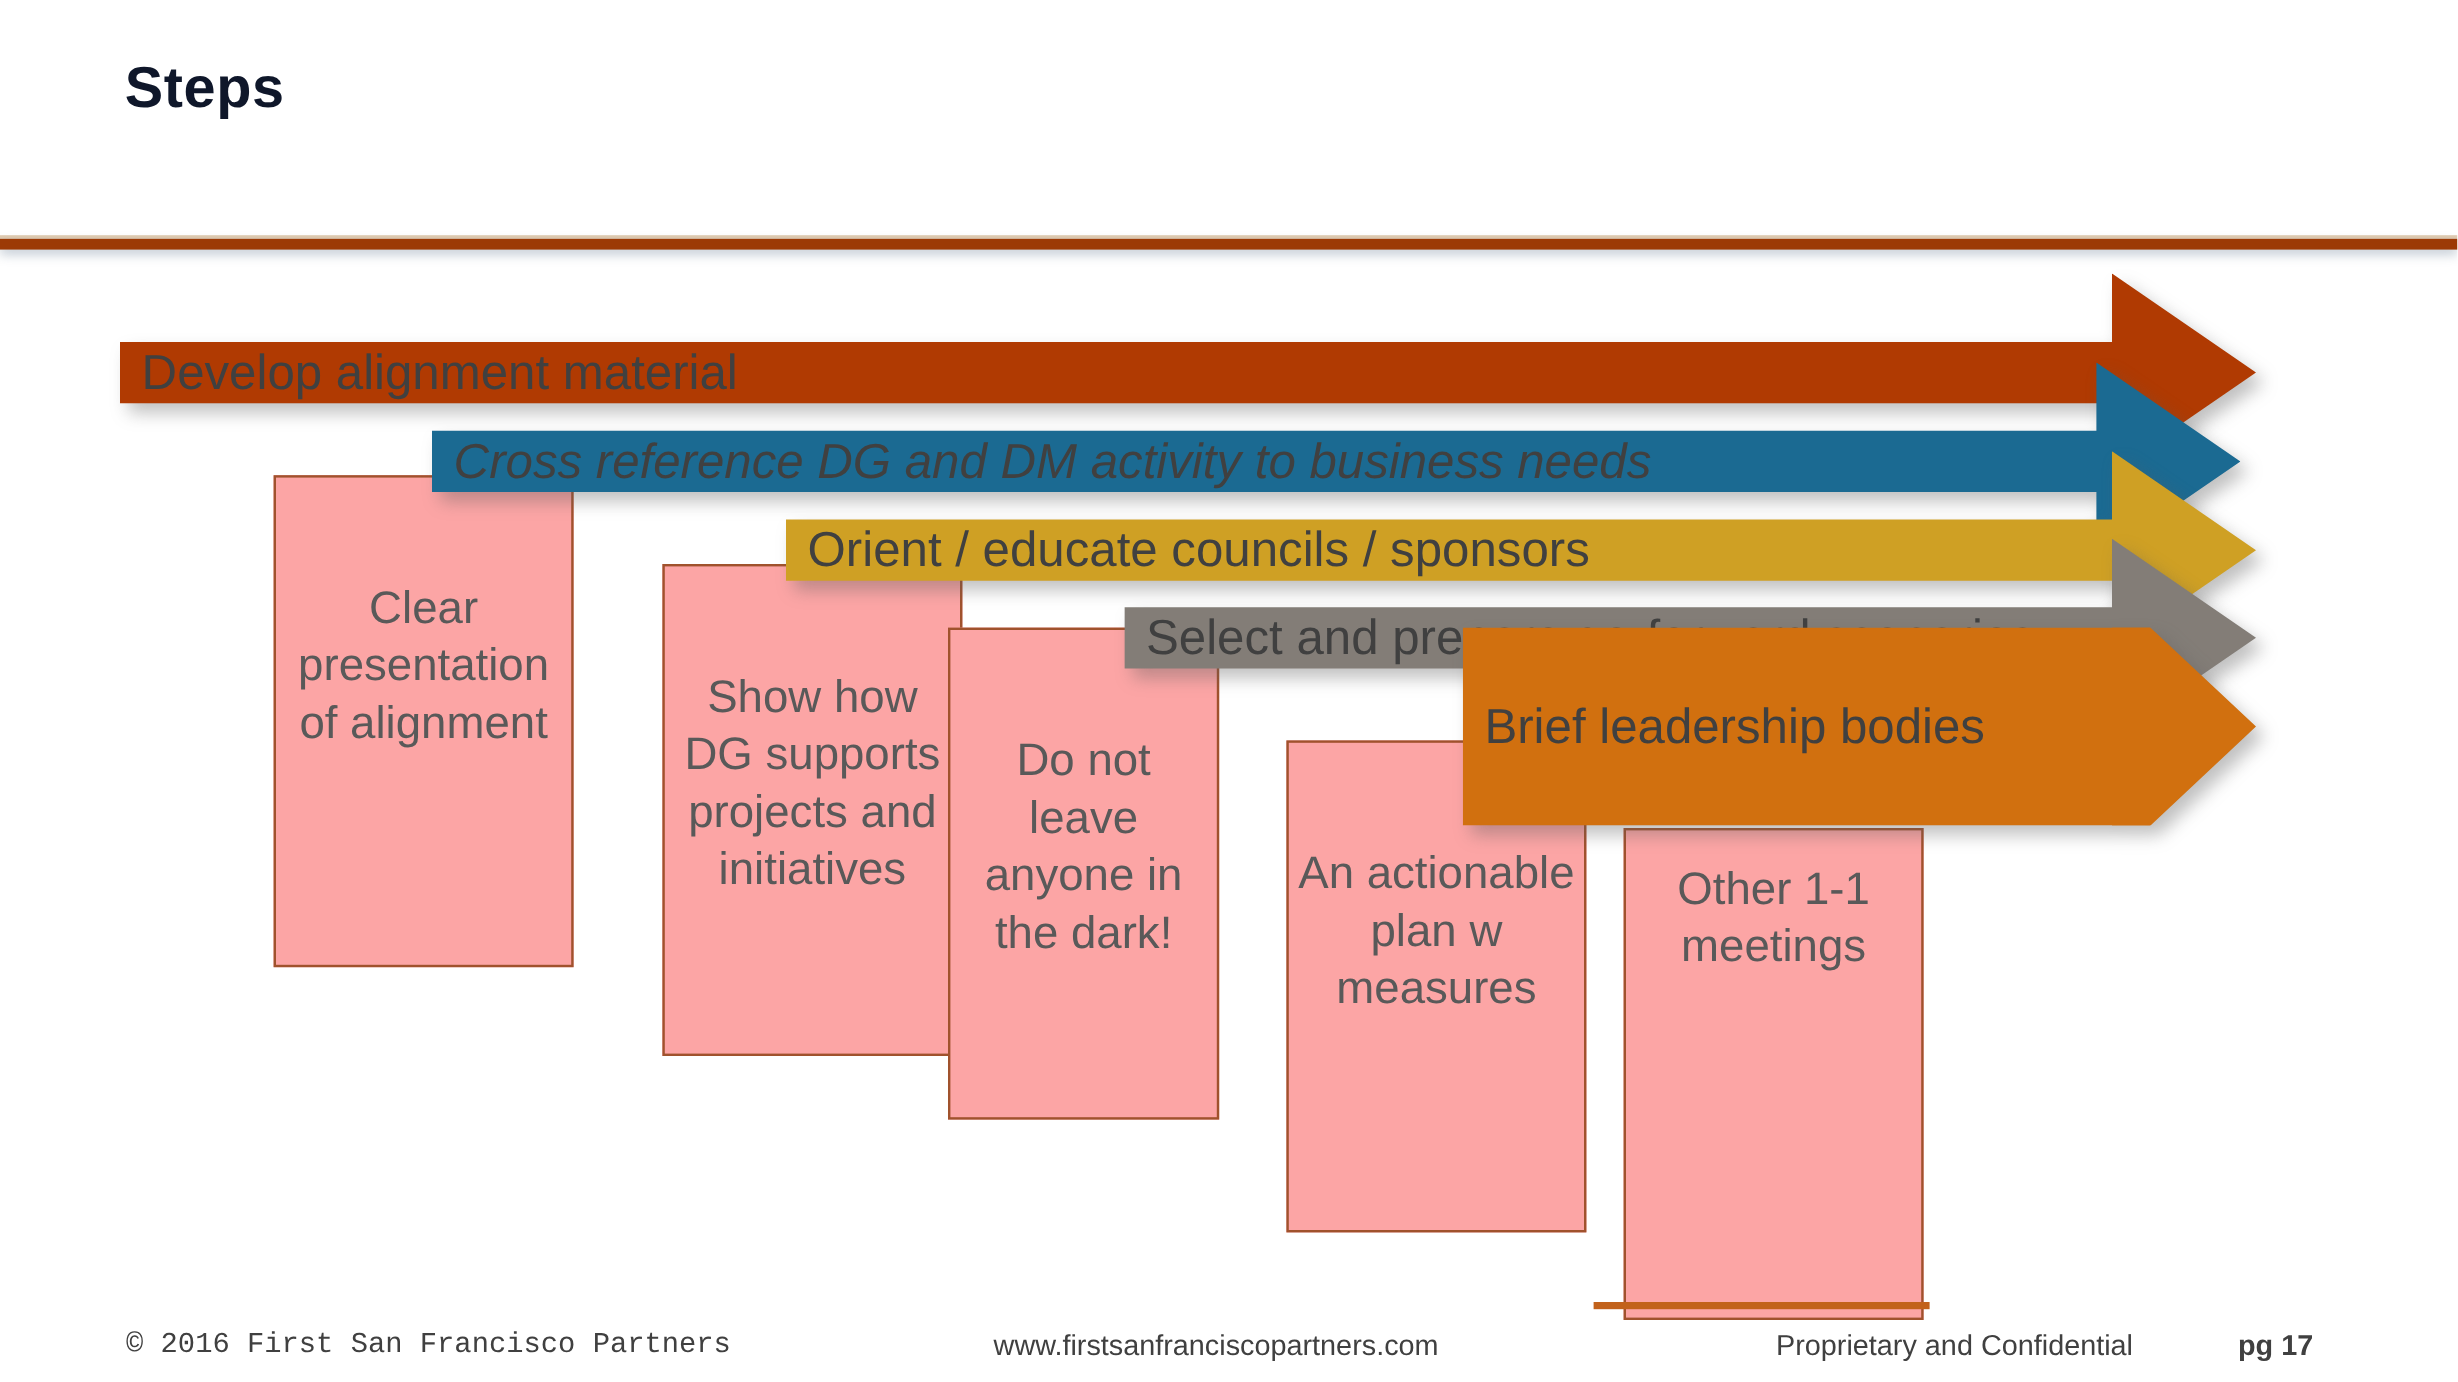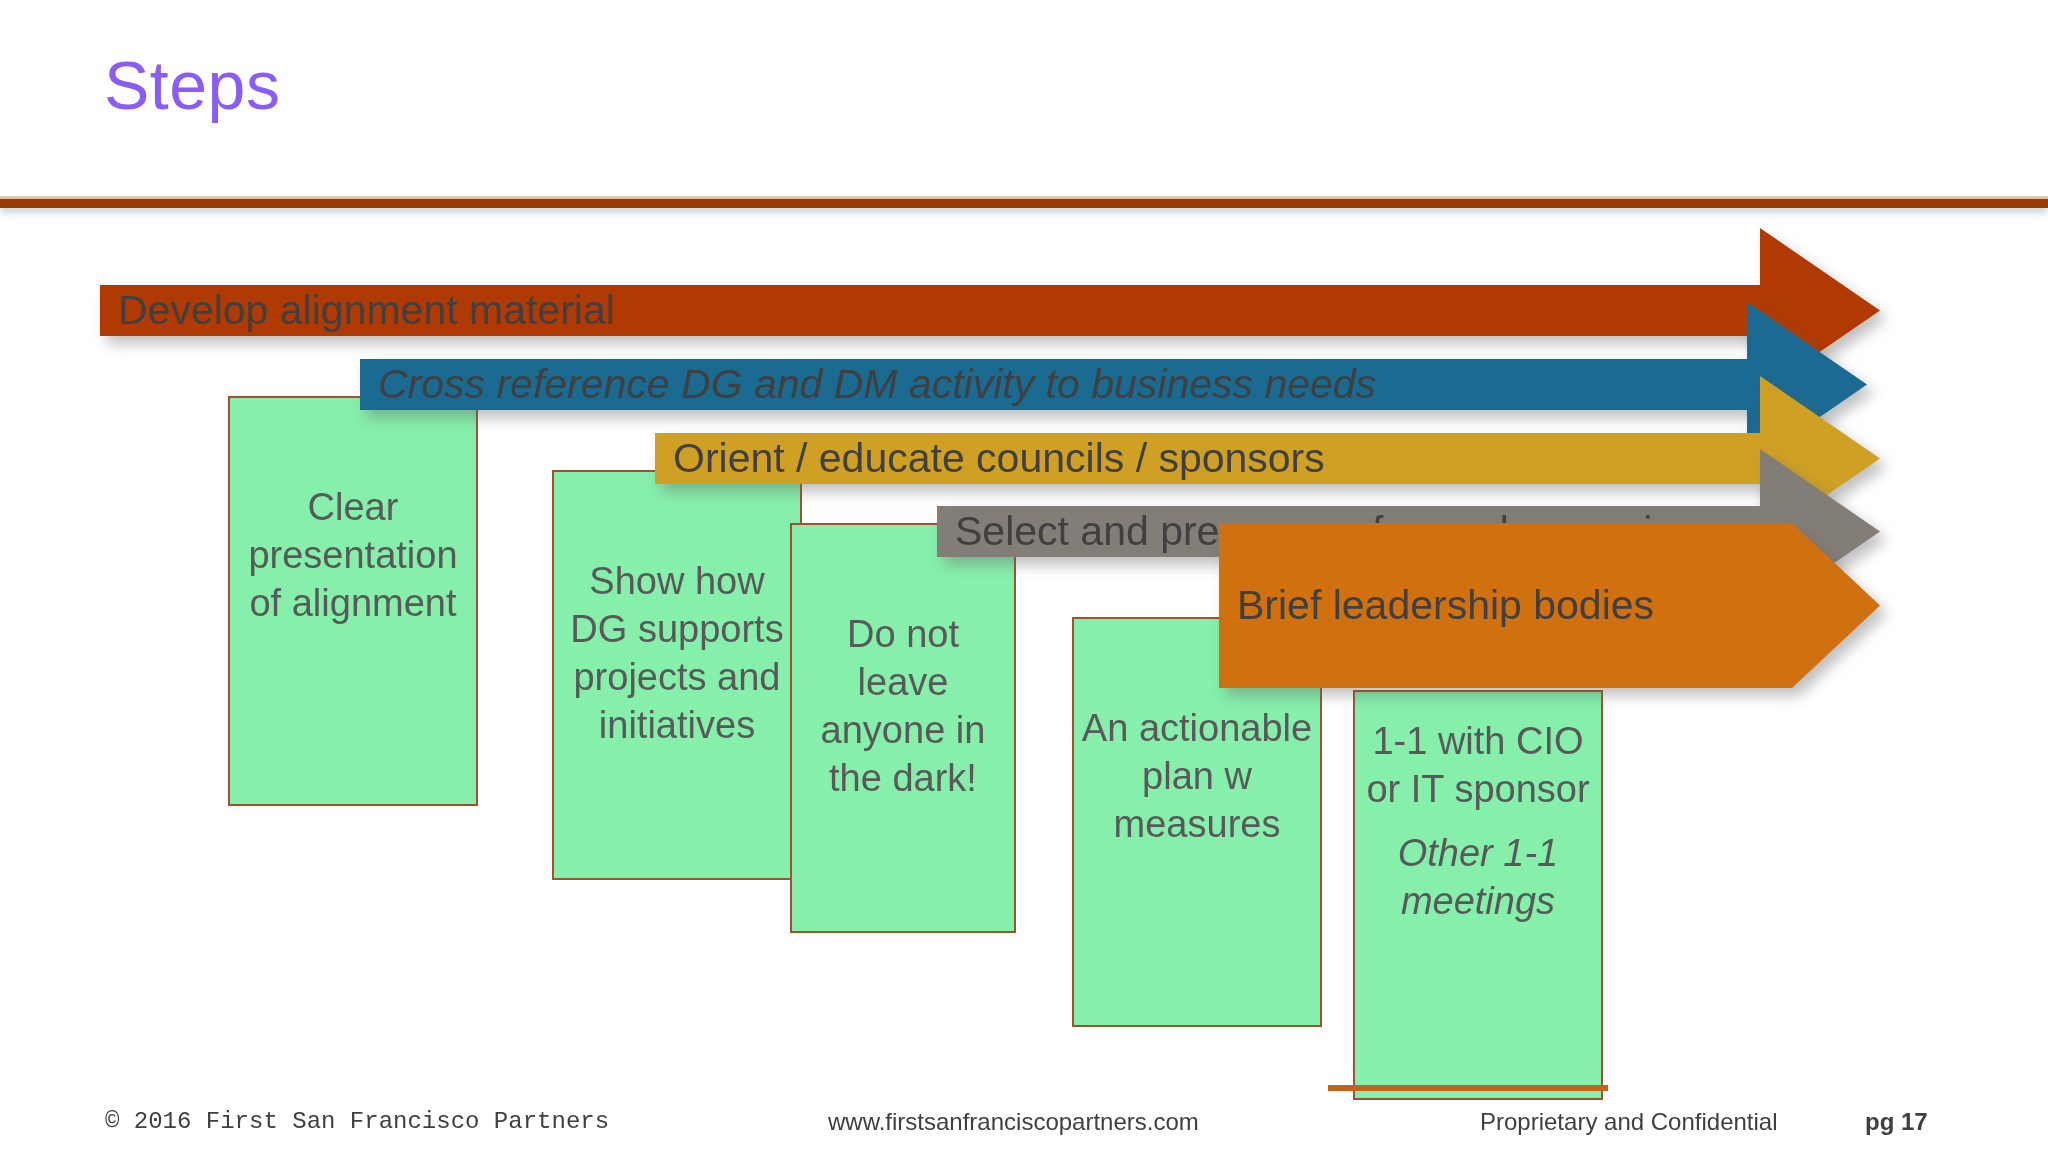--- a/index.html
+++ b/index.html
@@ -14,23 +14,23 @@
     background: #ffffff;
     overflow: hidden;
     font-family: "Liberation Sans", sans-serif;
   }
 
   
   #title {
     position: absolute;
     left: 104px;
     top: 48px;
-    font-size: 68px;
-    font-weight: 400;
-    color: #8b5cf6;
+    font-size: 48px;
+    font-weight: 700;
+    color: #0f172a;
     letter-spacing: 0.5px;
     line-height: 1.1;
     white-space: nowrap;
   }
 
   
   #divider {
     position: absolute;
     left: 0;
     top: 199px;
@@ -45,21 +45,21 @@
     top: 196px;
     width: 2048px;
     height: 3px;
     background: #c8a070;
     opacity: 0.55;
   }
 
   
   .card {
     position: absolute;
-    background: #86efac;
+    background: #fca5a5;
     border: 2px solid #A0522D;
     box-sizing: border-box;
     display: flex;
     flex-direction: column;
     justify-content: flex-start;
     align-items: center;
     color: #595959;
     font-size: 38px;
     line-height: 1.26;
     text-align: center;
@@ -139,21 +139,20 @@
     <p>Do not leave anyone in the dark!</p>
   </div>
 
   <div class="card" style="left:1072px; top:617px; width:250px; height:410px;">
     <div style="height:86px"></div>
     <p>An actionable plan w measures</p>
   </div>
 
   <div class="card" style="left:1353px; top:690px; width:250px; height:410px;">
     <div style="height:26px"></div>
-    <p>1-1 with CIO or IT sponsor</p>
     <p>Other 1-1 meetings</p>
   </div>
 
   <div class="arrow-wrap" style="left:100px; top:228px; width:1780px; height:165px;">
     <svg width="1780" height="165" viewBox="0 0 1780 165">
       <path d="M0,57 L1660,57 L1660,0 L1780,82.5 L1660,165 L1660,108 L0,108 Z" fill="#B03A02"></path>
     </svg>
     <span class="arrow-label" style="left:18px; top:62px;">Develop alignment material</span>
   </div>
 

